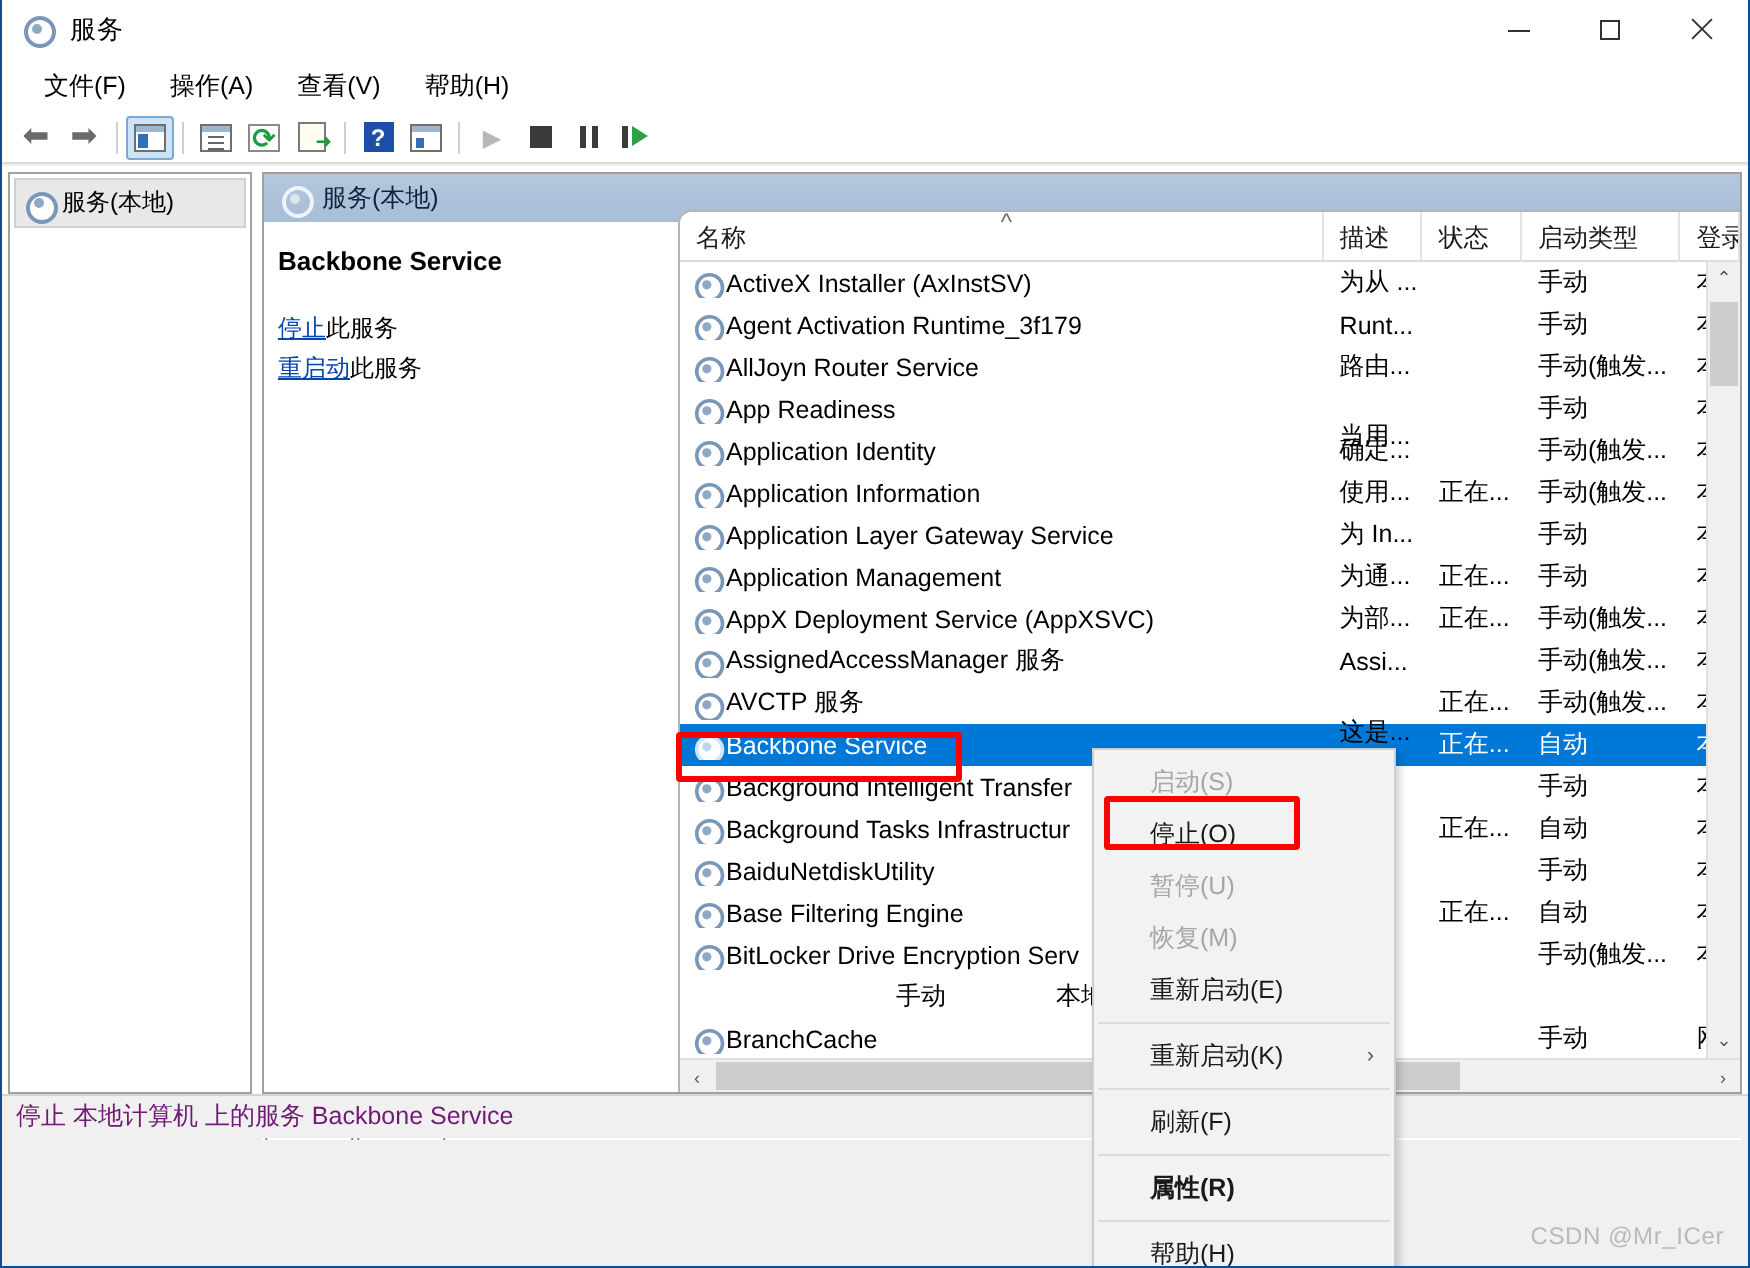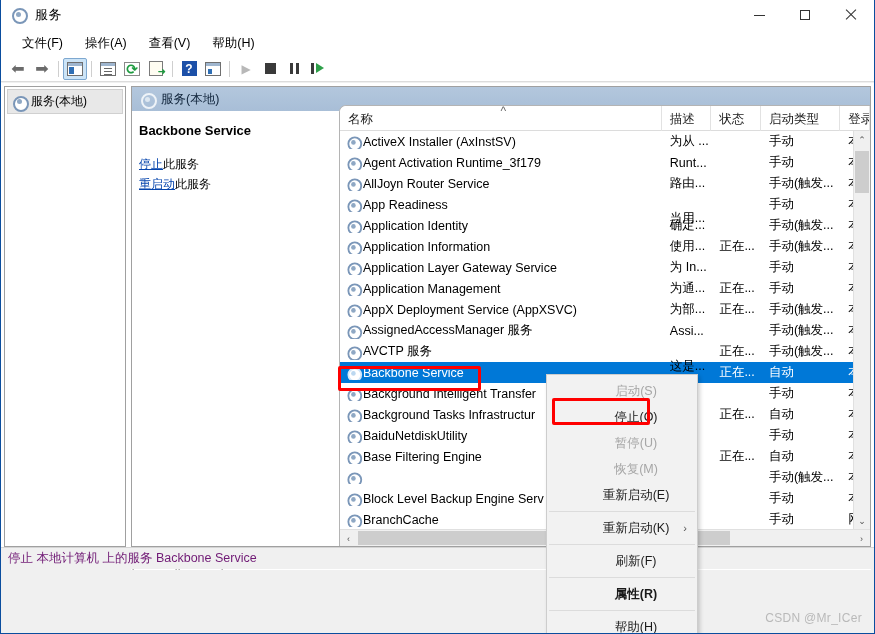--- a/index.html
+++ b/index.html
@@ -221,21 +221,21 @@
 
   
   .ctxmenu {
     position: absolute; left: 545px; top: 374px; width: 152px;
     background: #f2f2f2; border: 1px solid #cdcdcd;
     box-shadow: 2px 2px 4px rgba(0,0,0,.18);
     padding: 3px 0;
   }
   .ctx-item {
     position: relative; height: 26px; line-height: 26px;
-    padding-left: 28px; font-size: 12.5px; color: #1a1a1a; white-space: nowrap; text-align: center;
+    padding-left: 28px; font-size: 12.5px; color: #1a1a1a; white-space: nowrap;
   }
   .ctx-item.disabled { color: #a6a6a6; }
   .ctx-item.bold { font-weight: bold; }
   .ctx-item .submenu-arrow {
     position: absolute; right: 10px; top: 0; font-size: 11px; color: #555;
   }
   .ctx-sep { height: 1px; background: #dcdcdc; margin: 3px 2px; }
 
   
   .redbox {
@@ -519,31 +519,28 @@
                 <span>Base Filtering Engine</span>
               </div>
               <div class="cell description" style="width: 50px;"></div>
               <div class="cell status" style="width: 50px;">正在...</div>
               <div class="cell startup" style="width: 80px;">自动</div>
               <div class="cell logon" style="width: 30px;">本地</div>
             </div>
             <div class="lv-row">
               <div class="cell name" style="width: 325px;">
                 <span class="gear"></span>
-              </div>
-              <div class="cell description" style="width: 50px;"></div>
-              <div class="cell status" style="width: 50px;"></div>
-              <div class="cell startup" style="width: 80px;">手动(触发...</div>
-              <div class="cell logon" style="width: 30px;">本地</div>
-            </div>
-            <div class="lv-row">
-              <div class="cell name" style="width: 325px;">
-                <span class="gear"></span>
-                <span>Block Level Backup Engine Serv</span>
-              </div>
+                <span>BitLocker Drive Encryption Serv</span>
+              </div>
+              <div class="cell description" style="width: 50px;"></div>
+              <div class="cell status" style="width: 50px;"></div>
+              <div class="cell startup" style="width: 80px;">手动(触发...</div>
+              <div class="cell logon" style="width: 30px;">本地</div>
+            </div>
+            <div class="lv-row">
               <div class="cell description" style="width: 50px;"></div>
               <div class="cell status" style="width: 50px;"></div>
               <div class="cell startup" style="width: 80px;">手动</div>
               <div class="cell logon" style="width: 30px;">本地</div>
             </div>
             <div class="lv-row">
               <div class="cell name" style="width: 325px; align-items: center;">
                 <span class="gear"></span>
                 <span>BranchCache</span>
               </div>

